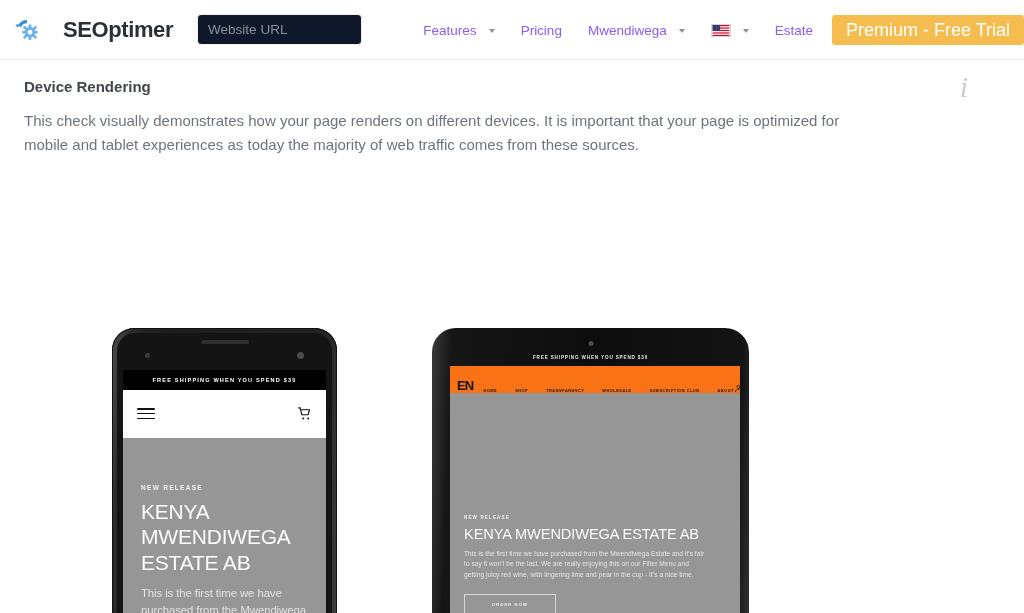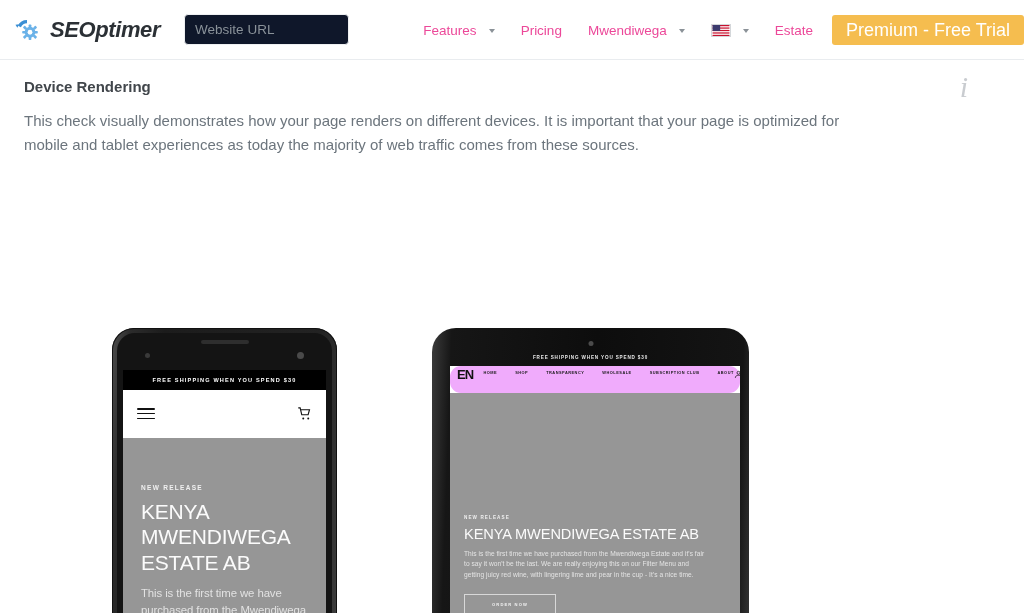--- a/index.html
+++ b/index.html
@@ -13,21 +13,21 @@
   
   .topbar {
     position: relative;
     height: 60px;
     display: flex;
     align-items: center;
     padding: 0 0 0 12px;
     border-bottom: 1px solid #e9ecef;
     background: #ffffff;
   }
-  .brand { display: flex; align-items: center; gap: 8px; flex: 0 0 auto; font-style: italic; }
+  .brand { display: flex; align-items: center; gap: 21px; flex: 0 0 auto; }
   .brand-mark { width: 30px; height: 30px; display: block; }
   .brand-name {
     font-size: 22px; font-weight: bold; color: #2b3035;
     letter-spacing: -0.4px;
   }
   .url-input {
     margin-left: 24px;
     width: 165px; height: 31px;
     background: #0f172a;
     border: 1px solid #eef0f2;
@@ -51,21 +51,21 @@
     cursor: pointer;
     font-family: "Liberation Sans", sans-serif;
   }
   .nav-right {
     position: absolute; right: 0; top: 0;
     height: 60px;
     display: flex; align-items: center; gap: 0;
   }
   .nav-link {
     font-size: 13.5px;
-    color: #ec4899;
+    color: #8b5cf6;
     padding: 0 13px;
     display: flex; align-items: center; gap: 12px;
     cursor: pointer;
     white-space: nowrap;
   }
   .caret {
     width: 0; height: 0;
     border-left: 3.5px solid transparent;
     border-right: 3.5px solid transparent;
     border-top: 4px solid #8b9298;
@@ -186,25 +186,24 @@
     position:absolute; left:0; right:0; top:27px;
     color:#e8e8e8; font-size:4.6px; letter-spacing:0.85px;
     text-align:center; font-weight:bold;
   }
   .tablet-screen {
     position:absolute; left:18px; top:38px;
     width:290px; height:369px;
     background:#fff; overflow:hidden;
   }
   .t-nav {
-    height: 27px; background:#f0abfc;
-    display:flex; align-items:flex-start;
+    height: 27px; background:#f97316;
+    display:flex; align-items:flex-end;
     padding: 0 8px 0 7px;
     position: relative;
-    border-radius: 11px;
   }
   .t-logo {
     font-size: 13px; font-weight: bold; color:#111;
     letter-spacing:-0.8px;
     margin-right: 10px; margin-top: 1px;
     font-family: "Liberation Sans", sans-serif;
   }
   .t-links { display:flex; align-items:center; gap:18px; flex:1; margin-top:4px; }
   .t-link { font-size:3.9px; letter-spacing:0.5px; color:#1a1a1a; white-space:nowrap; font-weight:bold; }
   .t-account { width:9px; height:9px; margin-top:4px; display:block; }

